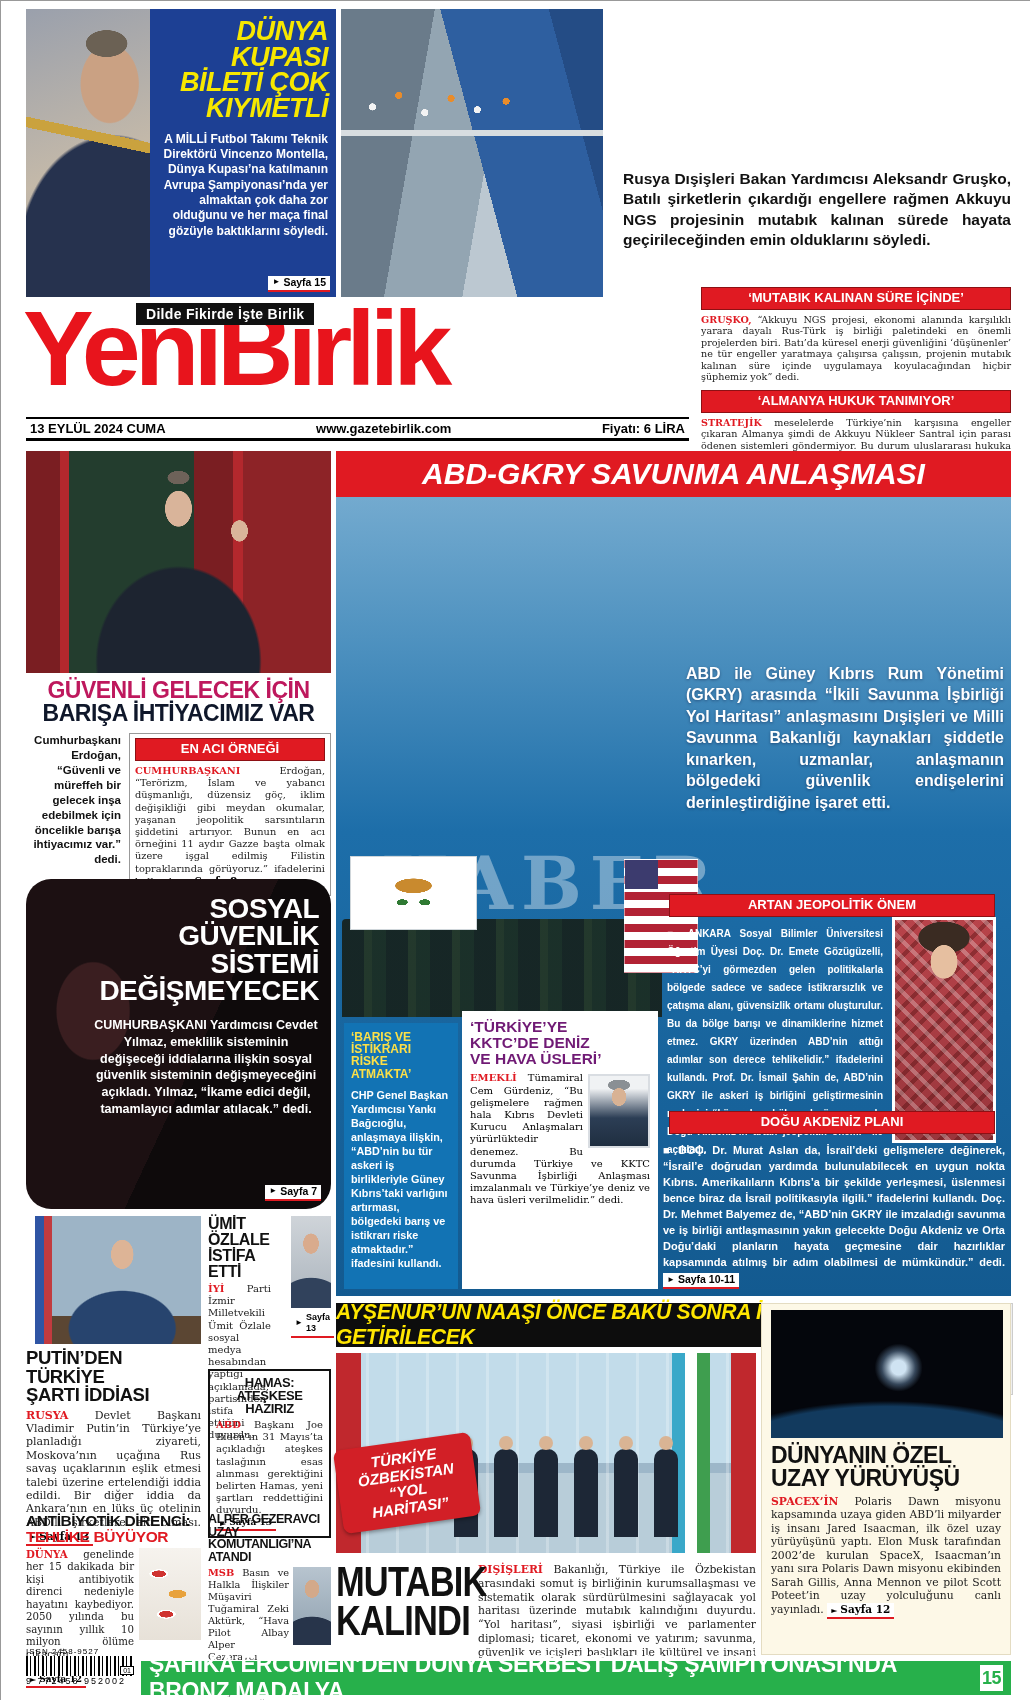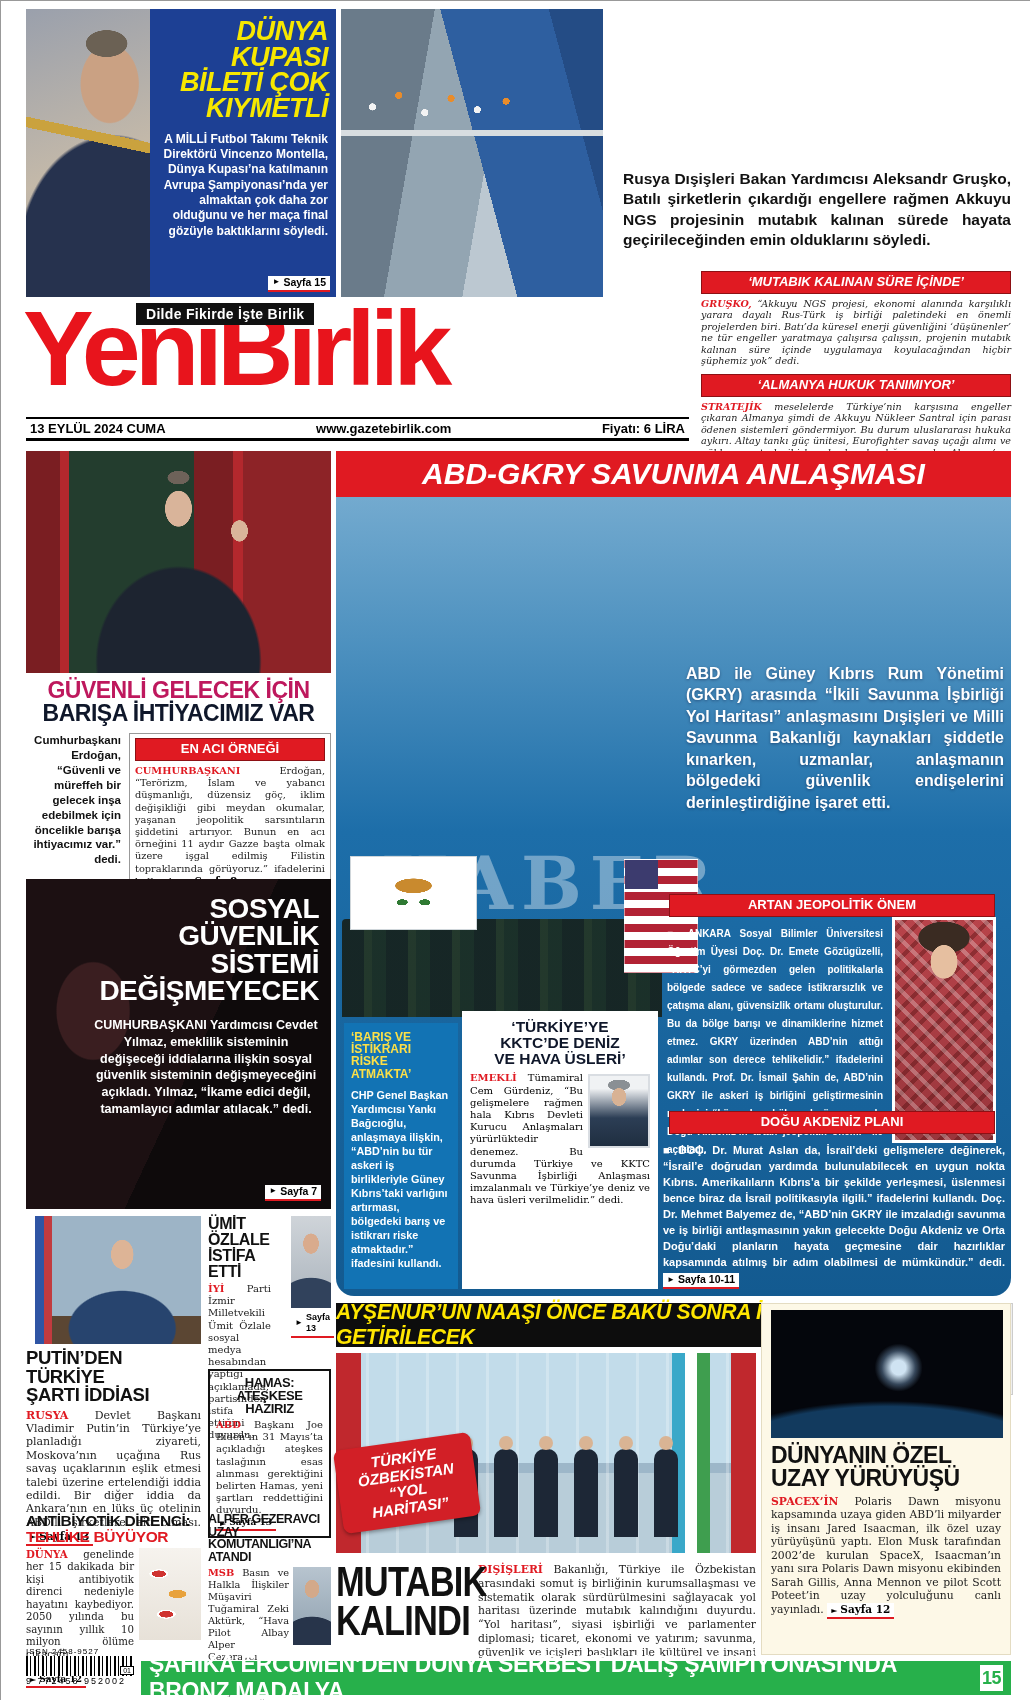--- a/index.html
+++ b/index.html
@@ -71,21 +71,21 @@
      radial-gradient(24px 30px at 50% 19%,#e6bfa0 0 55%,transparent 57%),
      radial-gradient(42px 26px at 50% 8%,#3a2b22 0 60%,transparent 62%),
      repeating-linear-gradient(45deg,rgba(255,255,255,.28) 0 4px,transparent 4px 12px),
      repeating-linear-gradient(-45deg,rgba(70,10,10,.35) 0 4px,transparent 4px 12px),
      linear-gradient(#b8434a,#99363c);}
   
   .baris-box{background:#1273b4;padding:8px 7px;box-sizing:border-box;}
   .baris-title{color:#fde047;font-weight:900;font-size:12px;line-height:1.02;}
   .baris-body{color:#fff;font-weight:bold;font-size:10.8px;line-height:1.3;margin-top:8px;}
   .kktc-box{background:#fff;padding:8px 8px;box-sizing:border-box;}
-  .kktc-title{color:#0f172a;font-weight:900;font-size:15.5px;line-height:1.02;text-align:center;}
+  .kktc-title{color:#701a75;font-weight:900;font-size:15.5px;line-height:1.02;text-align:left;}
   .kktc-body{font-size:10px;line-height:1.22;margin-top:6px;text-align:justify;}
   .cem-photo{float:right;width:58px;height:70px;margin:2px 0 2px 5px;border:2px solid #d9dde2;background:
      radial-gradient(13px 16px at 50% 30%,#d8b294 0 55%,transparent 57%),
      radial-gradient(18px 9px at 50% 13%,#8a8f94 0 60%,transparent 62%),
      linear-gradient(#f0f2f4 0 18%,#2c3e55 60%,#1f2e40);}
   
   .erd-photo{background:
      radial-gradient(24px 32px at 50% 26%,#d9b49a 0 55%,transparent 57%),
      radial-gradient(18px 11px at 50% 12%,#6e6259 0 60%,transparent 62%),
      radial-gradient(15px 19px at 70% 36%,#d9b49a 0 55%,transparent 57%),
@@ -171,21 +171,21 @@
     </div>
     <span class="sayfa">
         <span class="ph">►</span>
         <span>Sayfa 15</span>
       </span>
   </section>
 
   <div class="abs akkuyu-photo" style="left:340px;top:8px;width:262px;height:288px;"></div>
 
   <p class="abs akkuyu-deck" style="left:622px;top:168px;width:388px;">Rusya Dışişleri Bakan Yardımcısı Aleksandr Gruşko, Batılı şirketlerin çıkardığı engellere rağmen Akkuyu NGS projesinin mutabık kalınan sürede hayata geçirileceğinden emin olduklarını söyledi.</p>
-  <section class="abs akkuyu-sec" style="left:700px;top:270px;width:310px;font-style:italic;">
+  <section class="abs akkuyu-sec" style="left:700px;top:286px;width:310px;">
     <div class="redbar">‘MUTABIK KALINAN SÜRE İÇİNDE’</div>
     <p class="serif"><span class="lead">GRUŞKO,</span> <span>“Akkuyu NGS projesi, ekonomi alanında karşılıklı yarara dayalı Rus-Türk iş birliği paletindeki en önemli projelerden biri. Batı’da küresel enerji güvenliğini ‘düşünenler’ ne tür engeller yaratmaya çalışırsa çalışsın, projenin mutabık kalınan süre içinde uygulamaya koyulacağından hiçbir şüphemiz yok” dedi.</span></p>
     <div class="redbar">‘ALMANYA HUKUK TANIMIYOR’</div>
     <p class="serif"><span class="lead">STRATEJİK</span> <span>meselelerde Türkiye’nin karşısına engeller çıkaran Almanya şimdi de Akkuyu Nükleer Santral için parası ödenen sistemleri göndermiyor. Bu durum uluslararası hukuka aykırı. Altay tankı güç ünitesi, Eurofighter savaş uçağı alımı ve nükleer santral gibi konularda çıkardığı sorunlar Almanya’nın farklı bir ajandası olabileceğine işaret ediyor.</span> <span class="sayfa">
           <span class="ph">►</span>
           <span>Sayfa 7</span>
         </span></p>
   </section>
 
   <header>
@@ -209,35 +209,35 @@
       <div style="flex:1;border:1px solid #999;padding:4px 5px;">
         <div class="redbar">EN ACI ÖRNEĞİ</div>
         <p class="serif enaci-body"><span class="lead">CUMHURBAŞKANI</span> <span>Erdoğan, “Terörizm, İslam ve yabancı düşmanlığı, düzensiz göç, iklim değişikliği gibi meydan okumalar, yaşanan jeopolitik sarsıntıların şiddetini artırıyor. Bunun en acı örneğini 11 aydır Gazze başta olmak üzere işgal edilmiş Filistin topraklarında görüyoruz.” ifadelerini kullandı.</span> <span class="sayfa">
               <span class="ph">►</span>
               <span>Sayfa 8</span>
             </span></p>
       </div>
     </div>
   </section>
 
-  <section class="abs sosyal-card" style="left:25px;top:878px;width:305px;height:330px;padding:16px 12px;box-sizing:border-box;">
+  <section class="abs sosyal-card" style="left:25px;top:878px;width:305px;height:330px;padding:16px 12px;box-sizing:border-box;border-radius:25px;">
     <h2 class="sosyal-head">
       <span class="line">SOSYAL</span>
       <span class="line">GÜVENLİK</span>
       <span class="line">SİSTEMİ</span>
       <span class="line">DEĞİŞMEYECEK</span>
     </h2>
     <p class="sosyal-body" style="margin:12px 0 0 55px;"><span>CUMHURBAŞKANI</span> <span>Yardımcısı Cevdet Yılmaz, emeklilik sisteminin değişeceği iddialarına ilişkin sosyal güvenlik sisteminin değişmeyeceğini açıkladı. Yılmaz, “İkame edici değil, tamamlayıcı adımlar atılacak.” dedi.</span></p>
     <span class="sayfa" style="position:absolute;right:10px;bottom:8px;">
         <span class="ph">►</span>
         <span>Sayfa 7</span>
       </span>
   </section>
 
-  <section class="abs main-panel" style="left:335px;top:450px;width:675px;height:845px;border-radius:18px;">
+  <section class="abs main-panel" style="left:335px;top:450px;width:675px;height:845px;">
     <div class="kicker">ABD-GKRY SAVUNMA ANLAŞMASI</div>
 
 
     <div class="abs watermark" style="left:45px;top:390px;">HABER</div>
     <div class="abs soldiers" style="left:6px;top:468px;width:320px;height:98px;"></div>
     <div class="abs cyprus-flag" style="left:14px;top:405px;width:125px;height:72px;"></div>
     <div class="abs us-flag" style="left:288px;top:408px;width:72px;height:112px;"></div>
 
     <p class="abs main-deck" style="left:350px;top:212px;width:318px;">ABD ile Güney Kıbrıs Rum Yönetimi (GKRY) arasında “İkili Savunma İşbirliği Yol Haritası” anlaşmasını Dışişleri ve Milli Savunma Bakanlığı kaynakları şiddetle kınarken, uzmanlar, anlaşmanın bölgedeki güvenlik endişelerini derinleştirdiğine işaret etti.</p>
 

